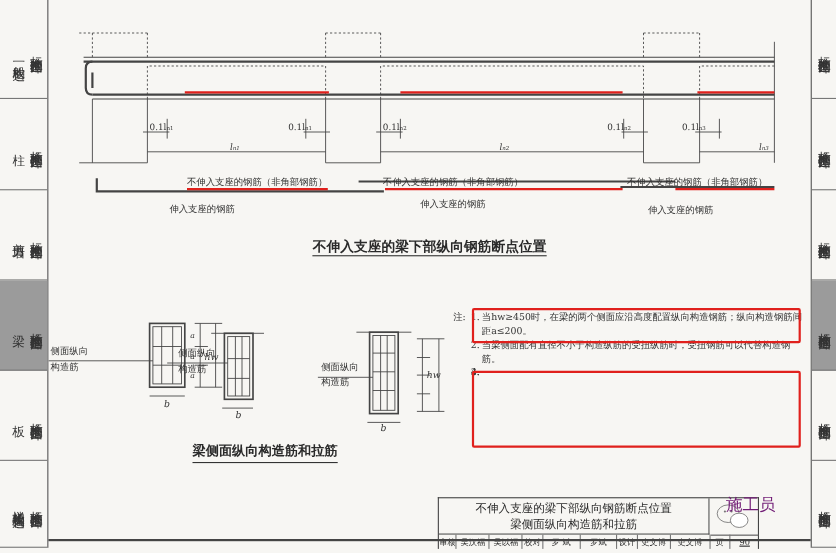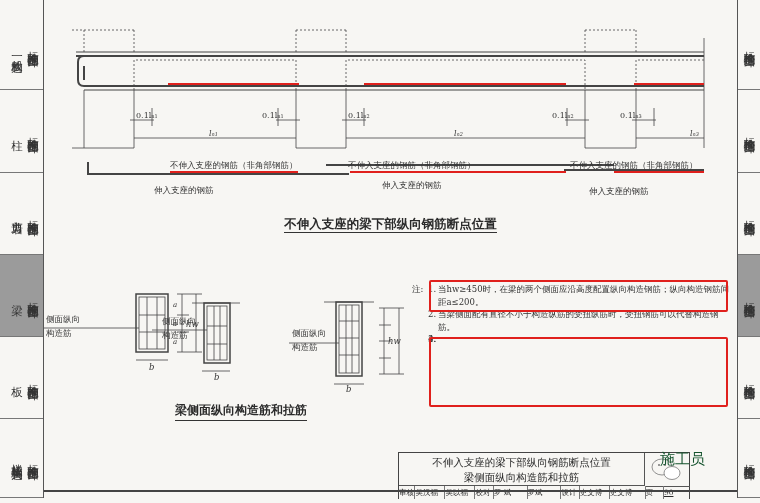--- a/index.html
+++ b/index.html
@@ -21,23 +21,23 @@
   .title2{position:absolute;left:131px;top:394px;font-size:12px;font-weight:bold;font-family:"DejaVu Sans","Liberation Sans",sans-serif;border-bottom:1.5px solid #333;padding-bottom:1px;}
   .notes{position:absolute;left:378px;top:275px;width:310px;font-size:8.5px;line-height:12.5px;color:#333;}
   .note{position:relative;padding-left:16px;}
   .note .num{position:absolute;left:6px;top:0;}
   .notes .lead{position:absolute;left:-10px;top:0;}
   .redbox{position:absolute;border:2px solid #e0201c;border-radius:2px;}
   .titleblock{position:absolute;left:398px;top:444px;width:290px;height:46px;border:1.2px solid #444;border-bottom:none;font-size:9px;}
   .tb-main{position:absolute;left:0;top:0;width:246px;height:33px;border-right:1px solid #555;border-bottom:1px solid #555;text-align:center;font-family:"DejaVu Sans","Liberation Sans",sans-serif;font-size:10.5px;line-height:15px;padding-top:2px;box-sizing:border-box;}
   .tb-logo{position:absolute;left:247px;top:0;width:44px;height:33px;border-bottom:1px solid #555;}
   .tb-row{position:absolute;left:0;top:33px;width:291px;height:13px;display:flex;font-size:7.5px;line-height:13px;}
-  .tb-row div{border-right:1px solid #777;overflow:hidden;white-space:nowrap;}
+  .tb-row div{border-right:1px solid #777;text-align:center;overflow:hidden;white-space:nowrap;}
   .bottomline{position:absolute;left:44px;top:490px;width:693px;height:1.5px;background:#444;}
-  .watermark{position:absolute;left:660px;top:450px;font-size:15px;color:#14532d;font-family:"DejaVu Sans","Liberation Sans",sans-serif;}
+  .watermark{position:absolute;left:660px;top:450px;font-size:15px;color:#701a75;font-family:"DejaVu Sans","Liberation Sans",sans-serif;}
 </style>
 </head>
 <body>
 
 <div class="side left">
   <div class="tab" style="top:0;height:90px;">
     <span class="vcol sec" style="margin-top:14px;">一般构造</span>
     <span class="vcol std">标准构造详图</span>
   </div>
   <div class="tab" style="top:90px;height:83px;">

